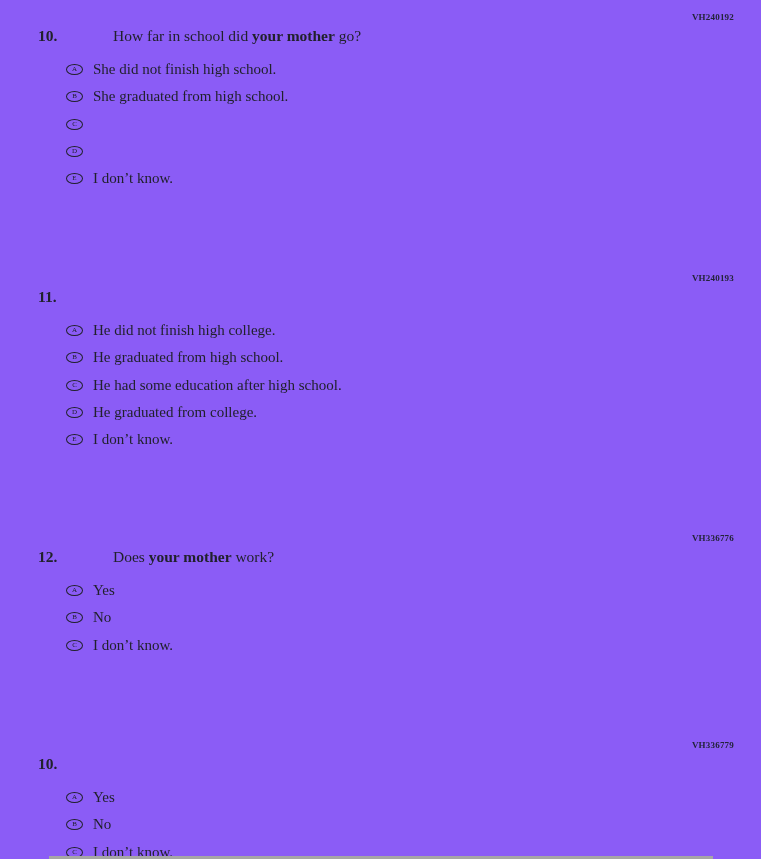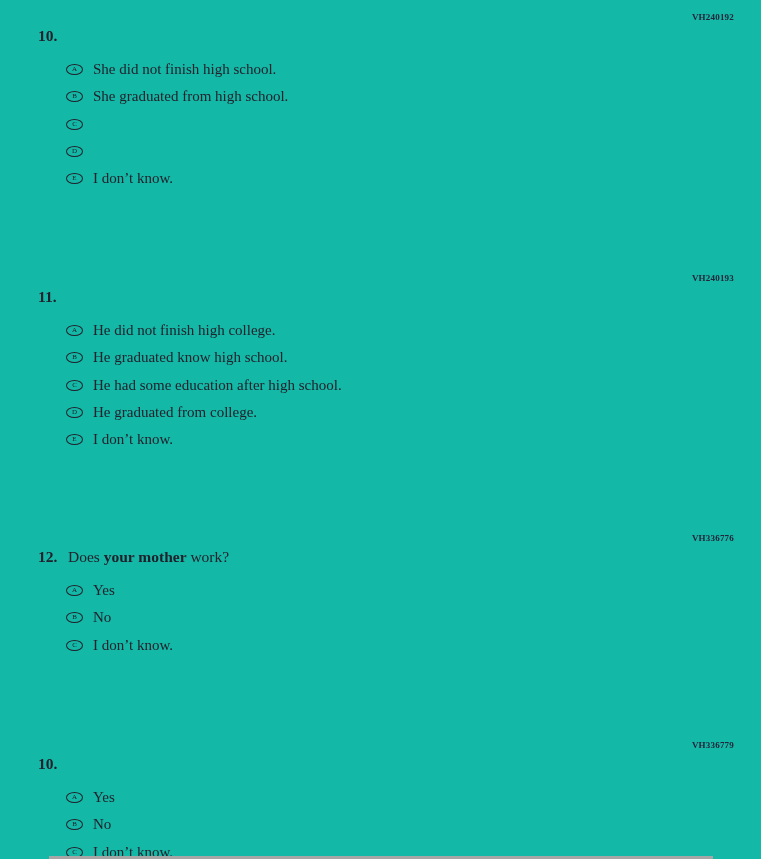--- a/index.html
+++ b/index.html
@@ -4,21 +4,21 @@
 <style>
   html, body {
     margin: 0;
     padding: 0;
     background: #ffffff;
   }
   #page {
     position: relative;
     width: 761px;
     height: 859px;
-    background: #14b8a6;
+    background: #8b5cf6;
     font-family: "Liberation Serif", "DejaVu Serif", serif;
     color: #21212c;
     overflow: hidden;
   }
   .qblock {
     position: absolute;
     left: 0;
     right: 0;
   }
   .qblock:nth-of-type(1) { top: 12px; }
@@ -36,20 +36,21 @@
     line-height: 10px;
   }
   .qline {
     position: absolute;
     top: 14px;
     left: 38px;
     display: flex;
     font-size: 15.5px;
     line-height: 20px;
     white-space: nowrap;
+    gap: 45px;
   }
   .qnum {
     width: 30px;
     flex: 0 0 30px;
     font-weight: bold;
   }
   .bold { font-weight: bold; }
   .opts {
     position: absolute;
     top: 44px;
@@ -91,20 +92,21 @@
 </style>
 </head>
 <body>
 
 <div id="page">
   <div>
       <section class="qblock">
     <div class="code">VH240192</div>
     <div class="qline">
       <span class="qnum">10.</span>
+      <span class="qprompt"><span>How far in school did </span><span class="bold">your mother</span><span> go?</span></span>
     </div>
     <div class="opts">
           <div class="opt">
             <span class="oval">A</span>
             <span class="optlabel">She did not finish high school.</span>
           </div>
           <div class="opt">
             <span class="oval">B</span>
             <span class="optlabel">She graduated from high school.</span>
           </div>
@@ -125,21 +127,21 @@
     <div class="qline">
       <span class="qnum">11.</span>
     </div>
     <div class="opts">
           <div class="opt">
             <span class="oval">A</span>
             <span class="optlabel">He did not finish high college.</span>
           </div>
           <div class="opt">
             <span class="oval">B</span>
-            <span class="optlabel">He graduated know high school.</span>
+            <span class="optlabel">He graduated from high school.</span>
           </div>
           <div class="opt">
             <span class="oval">C</span>
             <span class="optlabel">He had some education after high school.</span>
           </div>
           <div class="opt">
             <span class="oval">D</span>
             <span class="optlabel">He graduated from college.</span>
           </div>
           <div class="opt">

